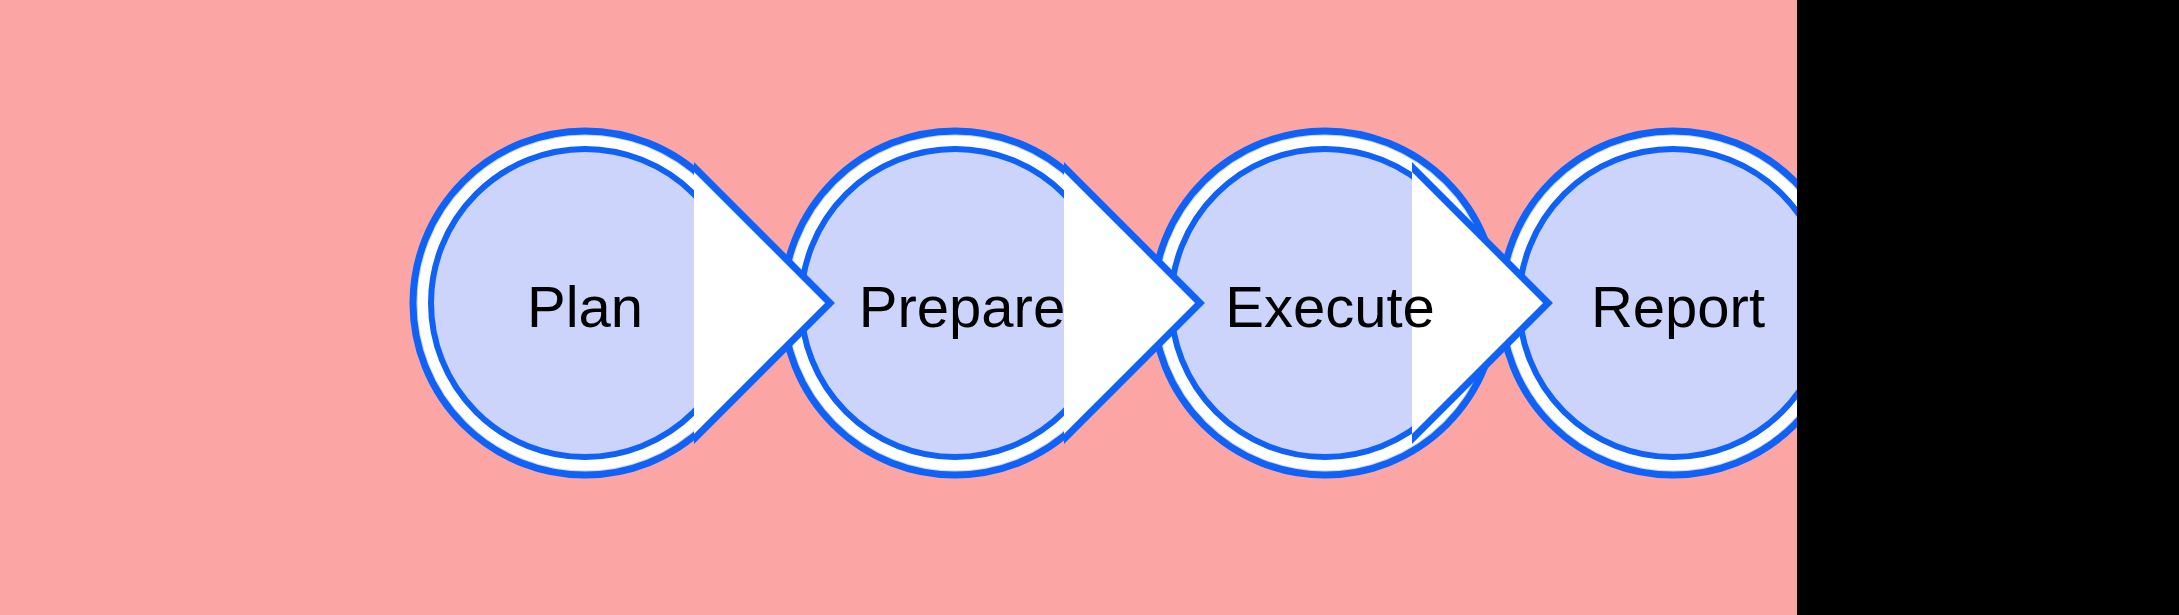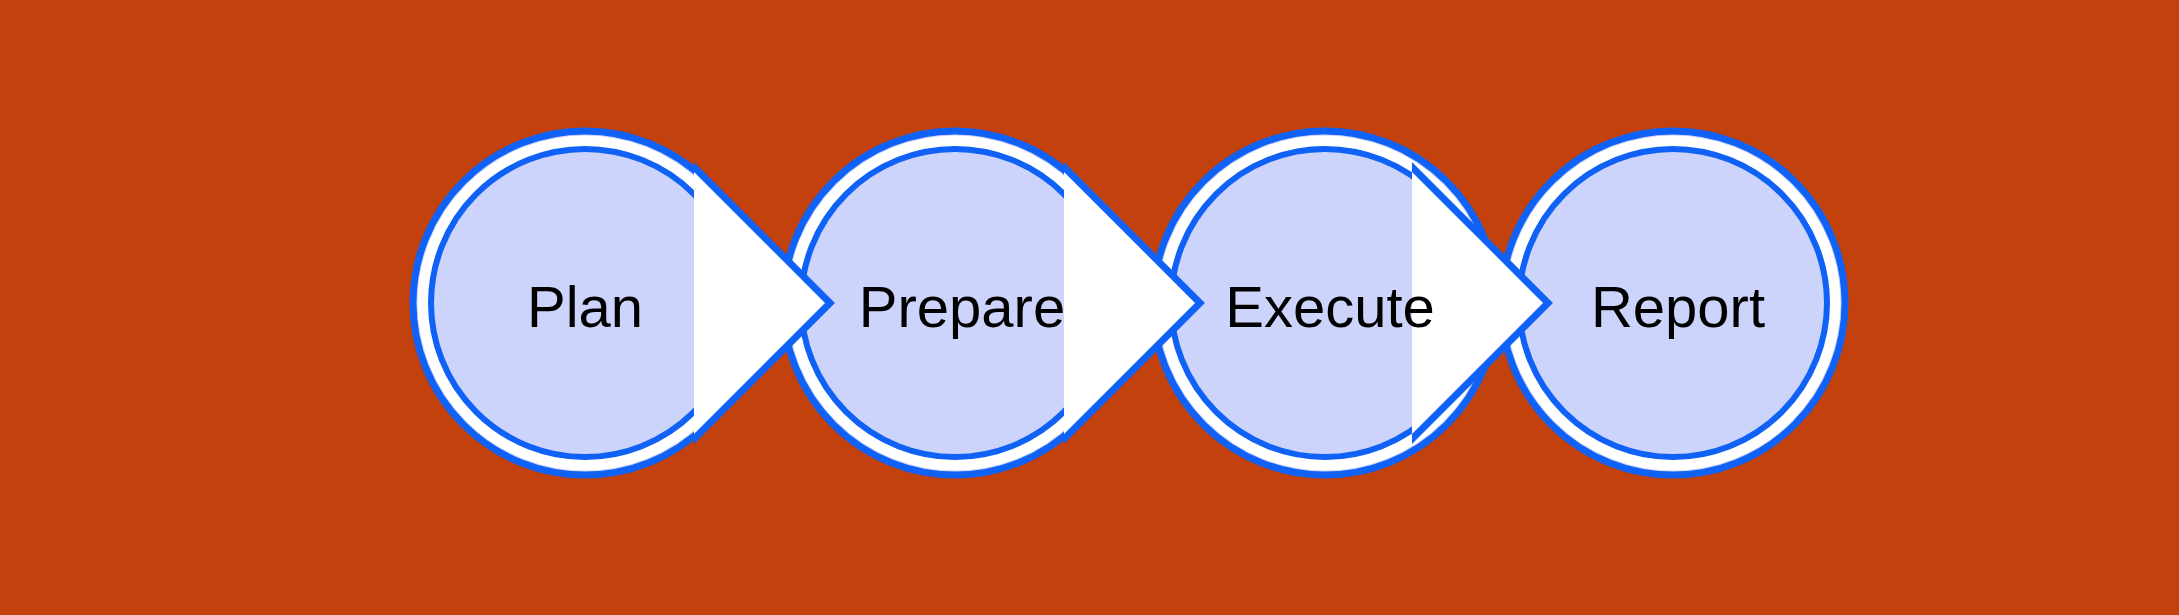--- a/index.html
+++ b/index.html
@@ -6,23 +6,23 @@
   html, body {
     margin: 0;
     padding: 0;
     background: #000000;
   }
   body {
     font-family: "Liberation Sans", sans-serif;
   }
   #stage {
     position: relative;
-    width: 2179px;
+    width: 1797px;
     height: 615px;
-    background: #c2410c;
+    background: #fca5a5;
     overflow: hidden;
   }
   #flow-svg {
     position: absolute;
     left: 0;
     top: 0;
     width: 2179px;
     height: 615px;
     display: block;
   }

